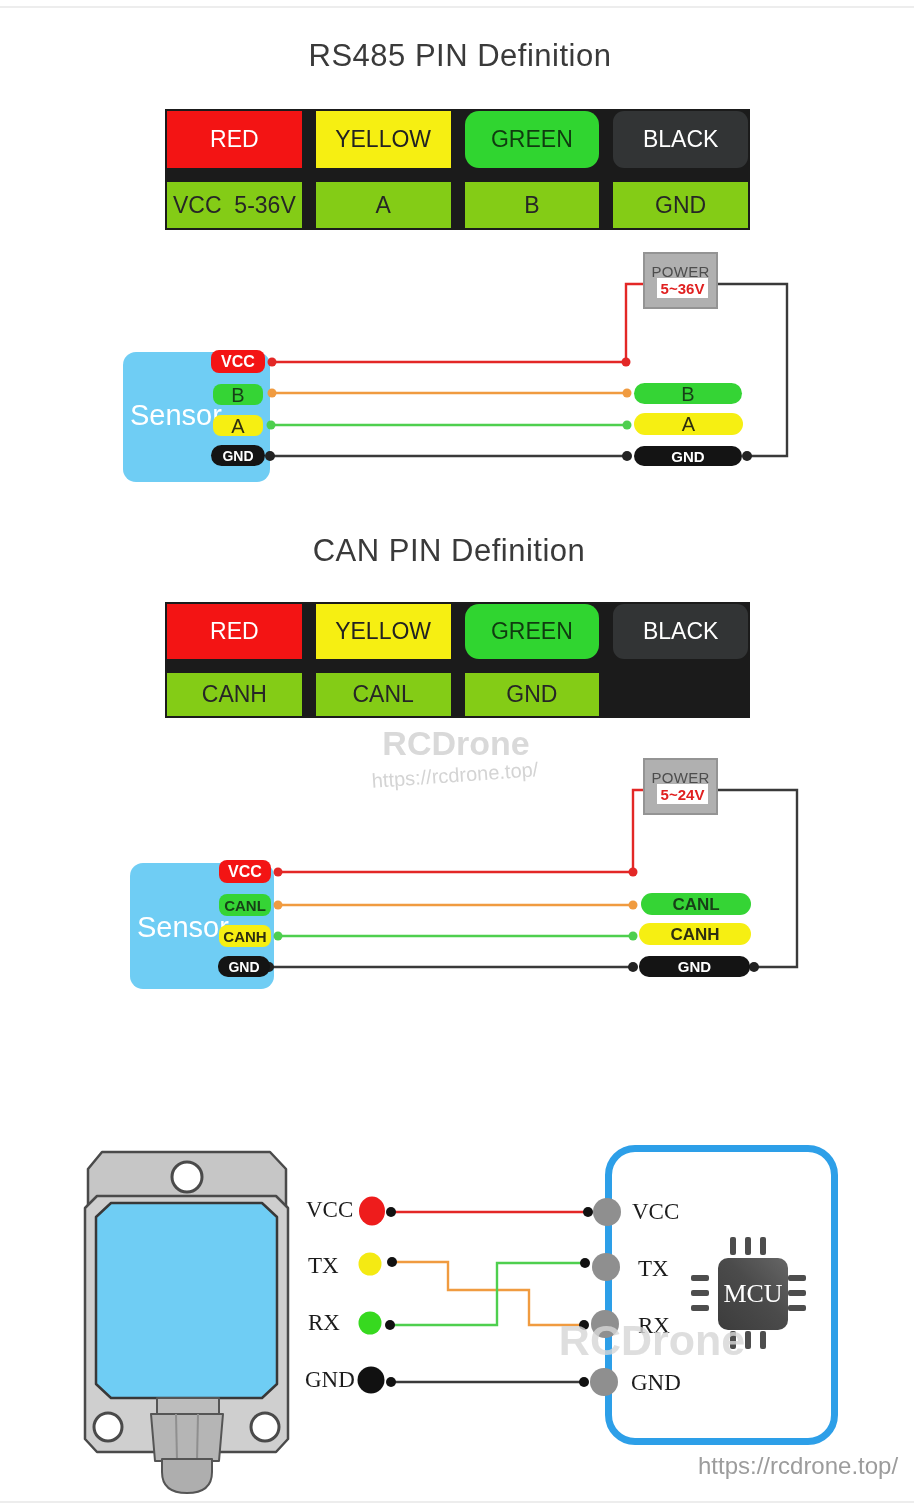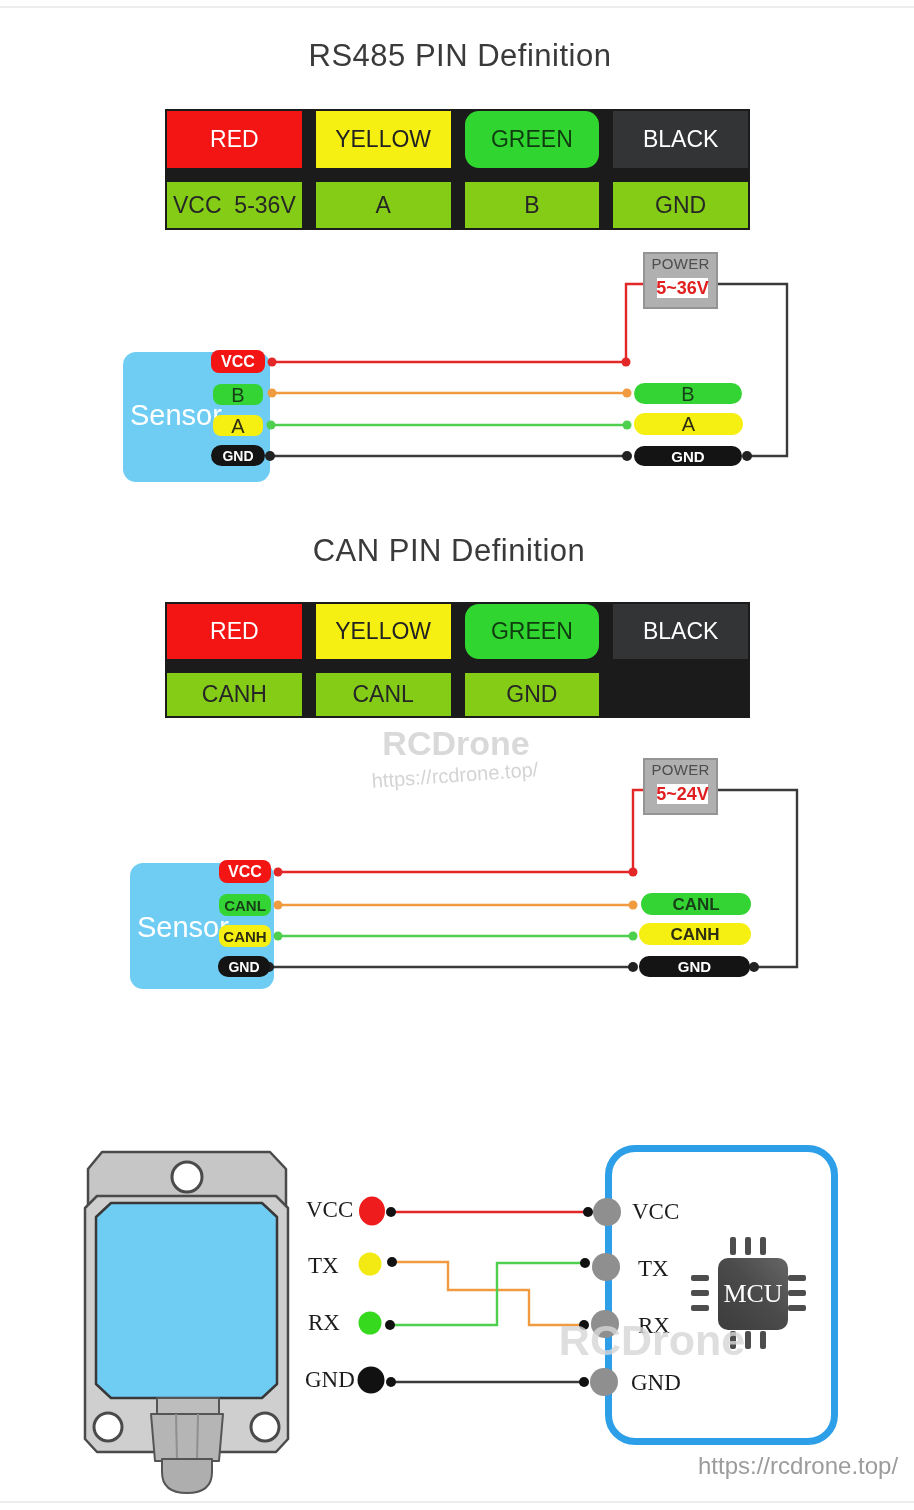--- a/index.html
+++ b/index.html
@@ -28,44 +28,44 @@
     border:2px solid #1b1b1b; background:#1b1b1b; gap:14px;
   }
   .cell {
     display:flex; align-items:center; justify-content:center;
     font-size:23px; white-space:pre;
   }
   .cell.hdr { font-weight:500; }
   .h-red    { background:#f31414; color:#ffffff; }
   .h-yellow { background:#f6ef12; color:#222222; }
   .h-green  { background:#30d530; color:#103b10;border-radius:14px; }
-  .h-black  { background:#323435; color:#ffffff; }
+  .h-black  { background:#323435; color:#ffffff;border-radius:11px; }
   .cell.val { background:#84cc16; color:#262626; }
 
   
   .sensor-box { position:absolute; background:#6fcdf4; border-radius:13px; }
   .sensor-label { position:absolute; color:#ffffff; font-size:29px; z-index:3; }
   .pill {
     position:absolute; display:flex; align-items:center; justify-content:center;
     z-index:3; line-height:1;
   }
   .p-red    { background:#f31414; color:#fff; font-weight:bold; }
   .p-green  { background:#35d435; color:#173f17; }
   .p-yellow { background:#f6ef12; color:#2e2e10; }
   .p-black  { background:#141414; color:#fff; font-weight:bold; }
 
   
   .power {
     position:absolute; width:75px; height:57px;
     background:#b0b0b0; border:2px solid #949494; z-index:3;
   }
-  .power-label { text-align:center; font-size:15px; color:#4d4d4d; font-weight:500; margin-top:1px; letter-spacing:0.3px; }
+  .power-label { text-align:center; font-size:15px; color:#4d4d4d; font-weight:500; margin-top:9px; letter-spacing:0.3px; }
   .power-range {
     position:absolute; left:12px; top:24px; width:51px; height:20px;
-    background:#ffffff; color:#e02020; font-size:18px; font-weight:600;
+    background:#ffffff; color:#e02020; font-size:15px; font-weight:600;
     display:flex; align-items:center; justify-content:center;
   }
 
   
   .wm-brand { position:absolute; transform:translateX(-50%); color:#d9d9d9; font-weight:bold; z-index:1; }
   .wm-url   { position:absolute; transform:translateX(-50%) rotate(-4deg); color:#d4d4d4; z-index:1; }
   .wm-mcu   { position:absolute; transform:translateX(-50%); color:#d7d7d7; font-weight:bold; opacity:.8; z-index:4; }
 
   
   .board {

